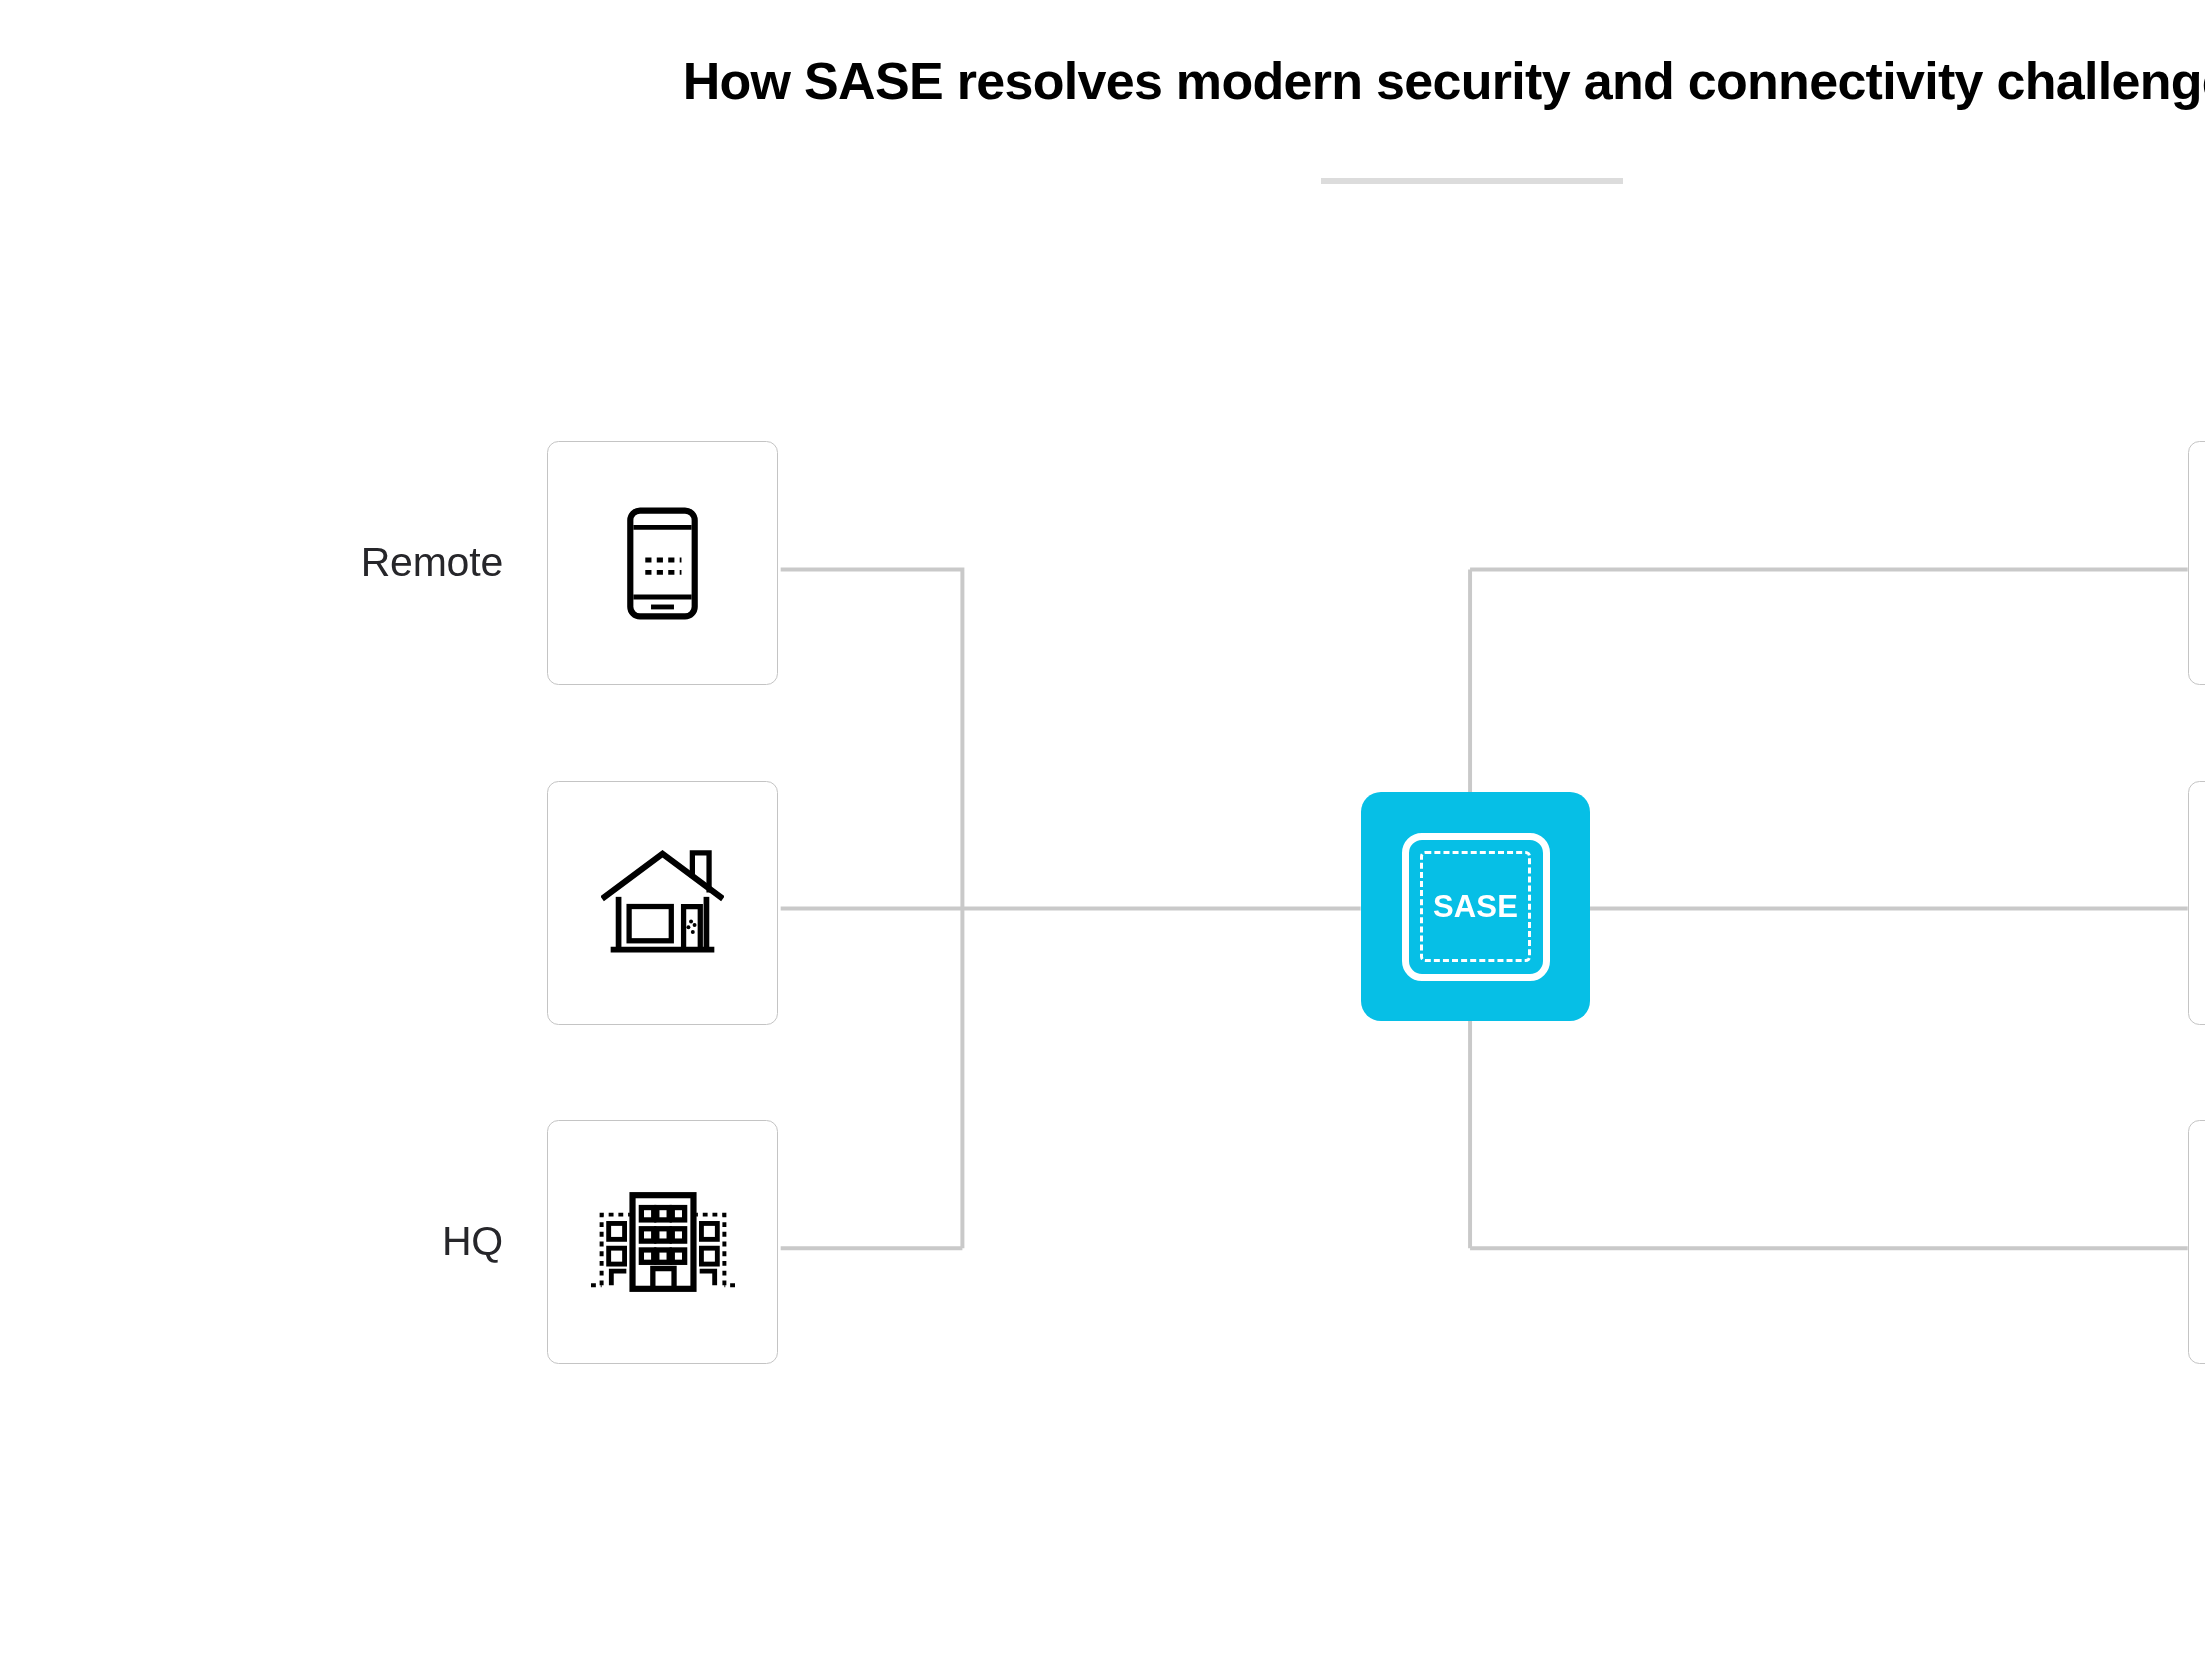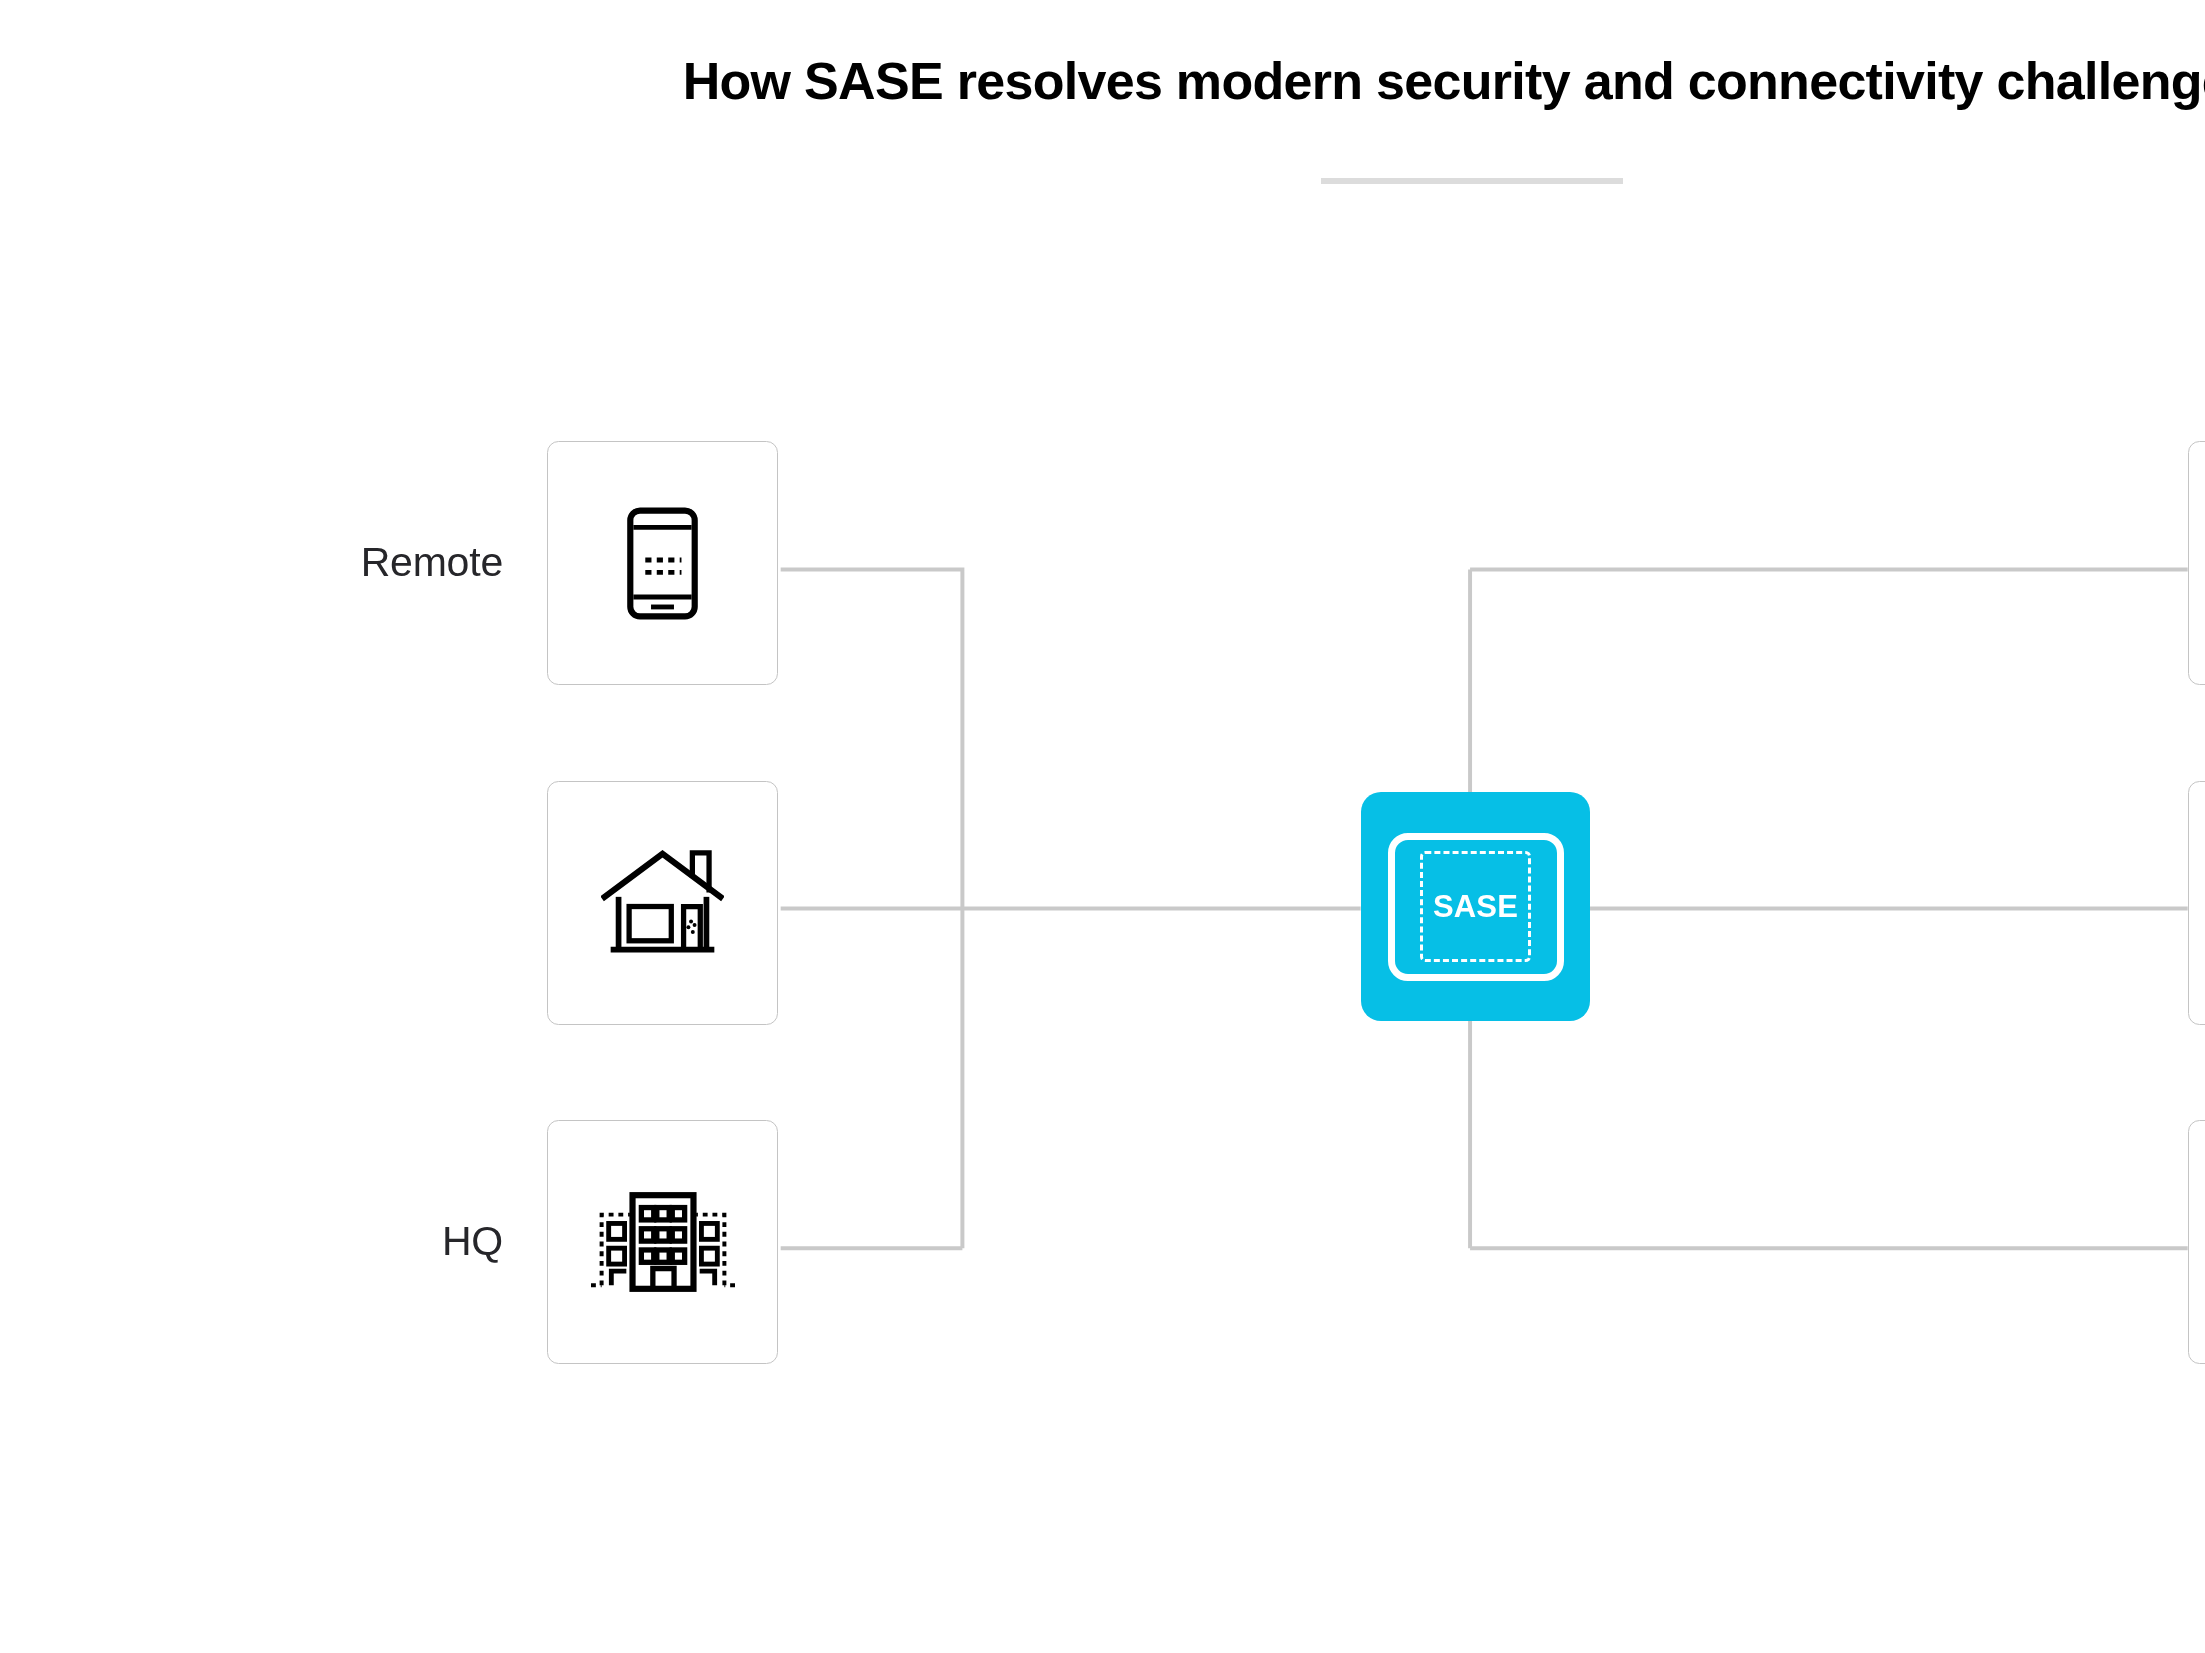--- a/index.html
+++ b/index.html
@@ -48,21 +48,21 @@
   }
 
   
   .sase{
     position:absolute;left:1361px;top:792px;
     width:229px;height:229px;
     background:#06bfe6;border-radius:20px;
     display:flex;align-items:center;justify-content:center;
   }
   .sase-outer{
-    width:176px;height:148px;
+    width:148px;height:148px;
     border:7.5px solid #ffffff;border-radius:20px;
     display:flex;align-items:center;justify-content:center;
     box-sizing:border-box;
   }
   .sase-inner{
     width:111px;height:111px;
     border:3.5px dashed #ffffff;border-radius:5.3px;
     display:flex;align-items:center;justify-content:center;
     box-sizing:border-box;
   }

